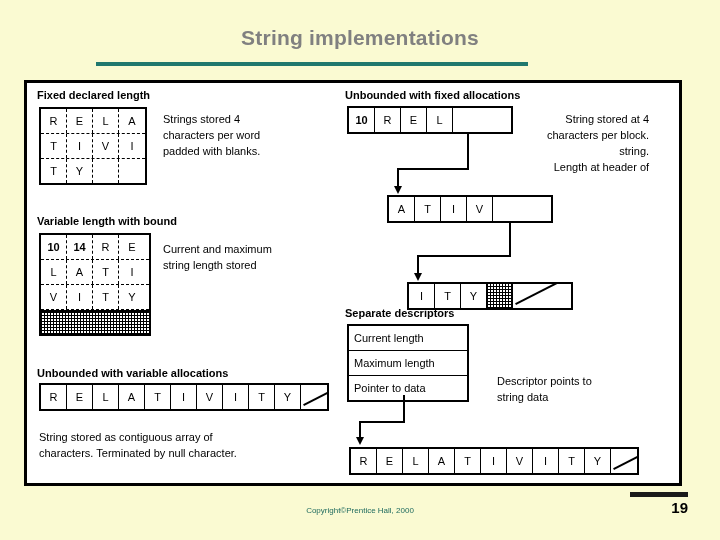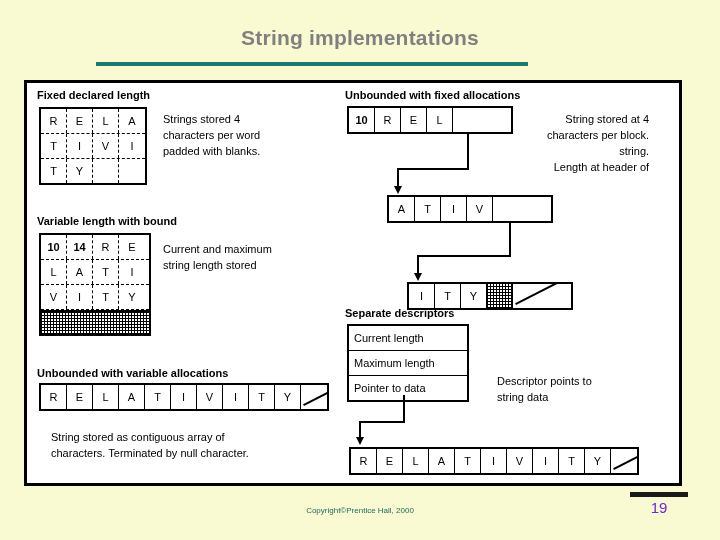--- a/index.html
+++ b/index.html
@@ -87,21 +87,21 @@
 
   
   .footer{
     position:absolute;left:0;top:505px;width:720px;
     text-align:center;color:#1F6B5E;font-size:8px;line-height:11px;
   }
   .footer .l1 span{margin-right:14px;}
   .pagebar{position:absolute;left:630px;top:492px;width:58px;height:5px;background:#1a1a1a;}
   .pagenum{
     position:absolute;left:630px;top:499px;width:58px;
-    text-align:center;color:#6d28d9;font-size:15px;
+    text-align:right;color:#000000;font-size:15px;font-weight:bold;
   }
 </style>
 </head>
 <body>
 
 <div class="slide">
 
   <div class="title">String implementations</div>
   <div class="title-rule"></div>
 
@@ -190,21 +190,21 @@
                 <div class="cell">I</div>
                 <div class="cell">V</div>
                 <div class="cell">I</div>
                 <div class="cell">T</div>
                 <div class="cell">Y</div>
                 <div class="cell slash"></div>
               </div>
             </div>
           </div>
 
-          <div style="position:absolute;left:14px;top:62px;">
+          <div style="position:absolute;left:2px;top:62px;">
             <div class="note">String stored as contiguous array of</div>
             <div class="note">characters. Terminated by null character.</div>
           </div>
         </div>
 
       </div>
 
       <div class="col-right">
 
         <div style="position:absolute;left:0;top:0;">

